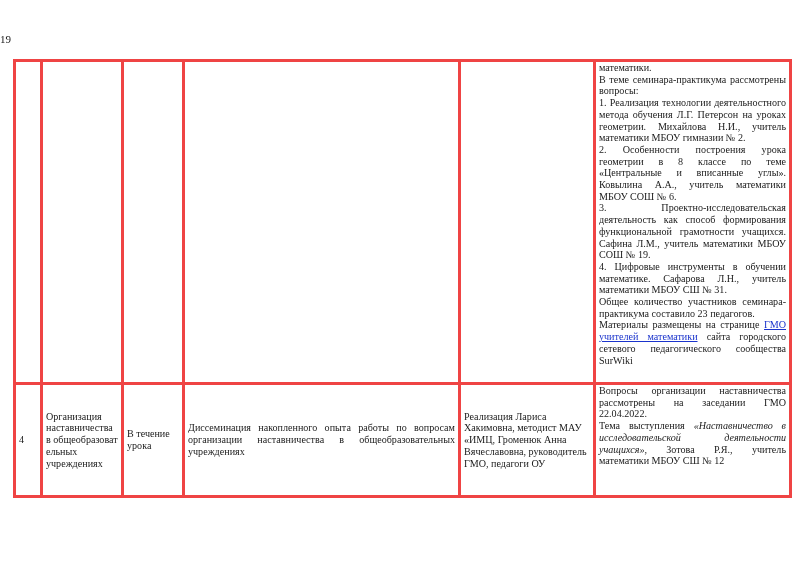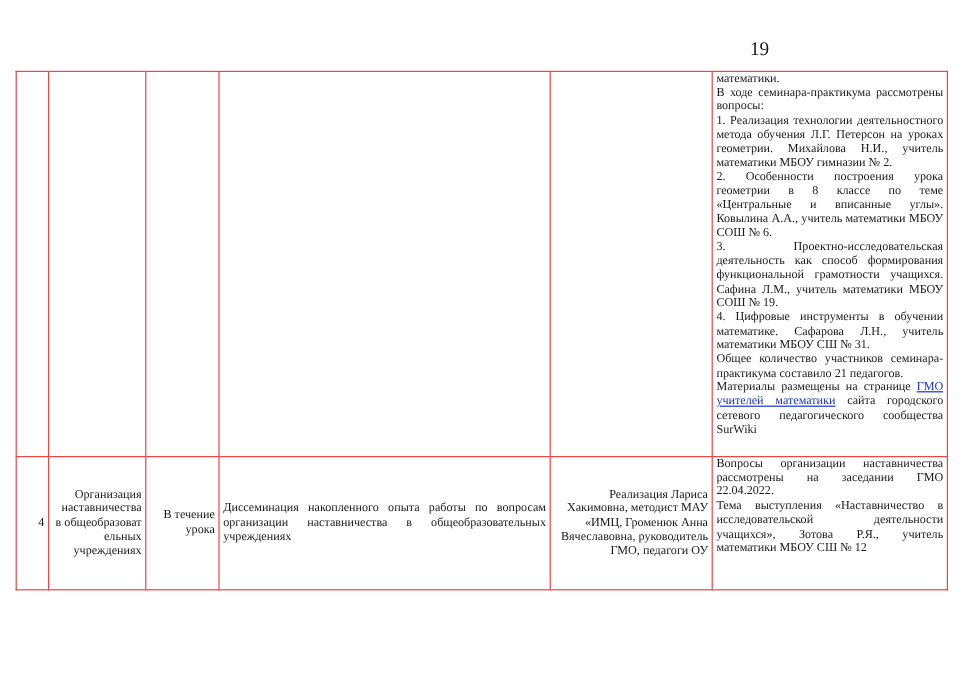--- a/index.html
+++ b/index.html
@@ -1,32 +1,32 @@
 <!DOCTYPE html>
 <html><head>
 <meta charset="utf-8">
 <style>
   html, body { margin:0; padding:0; background:#fff; }
   body { width:800px; height:566px; position:relative; overflow:hidden;
          font-family:"Liberation Serif", "DejaVu Serif", serif; color:#1a1a1a; }
-  .page-num { position:absolute; left:0; width:641px; top:33px; text-align:right;
-              font-size:16px; }
+  .page-num { position:absolute; left:0; width:641px; top:33px; text-align:left;
+              font-size:11px; }
   table.doc { position:absolute; left:13px; top:59px; width:776px;
               border-collapse:collapse; table-layout:fixed; }
-  table.doc td { border:1px solid #ef4444; vertical-align:top; padding:0 3px;
+  table.doc td { border:3px solid #ef4444; vertical-align:top; padding:0 3px;
                  font-size:10.1px; line-height:11.7px; }
   table.doc td.c2 { border-left:1px solid #9a9a9a; }
   table.doc tr.r1 td { height:320px; }
   table.doc tr.r2 td { height:110px; }
-  .center { text-align:right; vertical-align:middle !important; }
+  .center { text-align:left; vertical-align:middle !important; }
   .mid { vertical-align:middle !important; }
   .just { text-align:justify; }
   .just p { margin:0; text-align:justify; text-align-last:left; }
   a.link { color:#1a33cc; text-decoration:underline; }
-  .it { }
+  .it { font-style:italic; }
 </style>
 </head>
 <body>
 
 <div class="page-num">19</div>
 
 <table class="doc">
   <colgroup>
     <col style="width:27px">
     <col style="width:81px">
@@ -37,26 +37,26 @@
   </colgroup>
   <tbody>
       <tr class="r1">
     <td></td>
     <td class="c2"></td>
     <td></td>
     <td></td>
     <td></td>
     <td class="just">
       <p>математики.</p>
-      <p>В ходе семинара-практикума рассмотрены вопросы:</p>
+      <p>В теме семинара-практикума рассмотрены вопросы:</p>
       <p>1. Реализация технологии деятельностного метода обучения Л.Г. Петерсон на уроках геометрии. Михайлова Н.И., учитель математики МБОУ гимназии № 2.</p>
       <p>2. Особенности построения урока геометрии в 8 классе по теме «Центральные и вписанные углы». Ковылина А.А., учитель математики МБОУ СОШ № 6.</p>
       <p>3. Проектно-исследовательская деятельность как способ формирования функциональной грамотности учащихся. Сафина Л.М., учитель математики МБОУ СОШ № 19.</p>
       <p>4. Цифровые инструменты в обучении математике. Сафарова Л.Н., учитель математики МБОУ СШ № 31.</p>
-      <p>Общее количество участников семинара-практикума составило 21 педагогов.</p>
+      <p>Общее количество участников семинара-практикума составило 23 педагогов.</p>
       <p><span>Материалы размещены на странице </span><a class="link" href="#">ГМО учителей математики</a><span> сайта городского сетевого педагогического сообщества SurWiki</span></p>
     </td>
   </tr>
   <tr class="r2">
     <td class="center">4</td>
     <td class="c2 center">Организация наставничества в общеобразоват ельных учреждениях</td>
     <td class="center">В течение урока</td>
     <td class="mid just">
           <p>Диссеминация накопленного опыта работы по вопросам организации наставничества в общеобразовательных учреждениях</p>
         </td>

